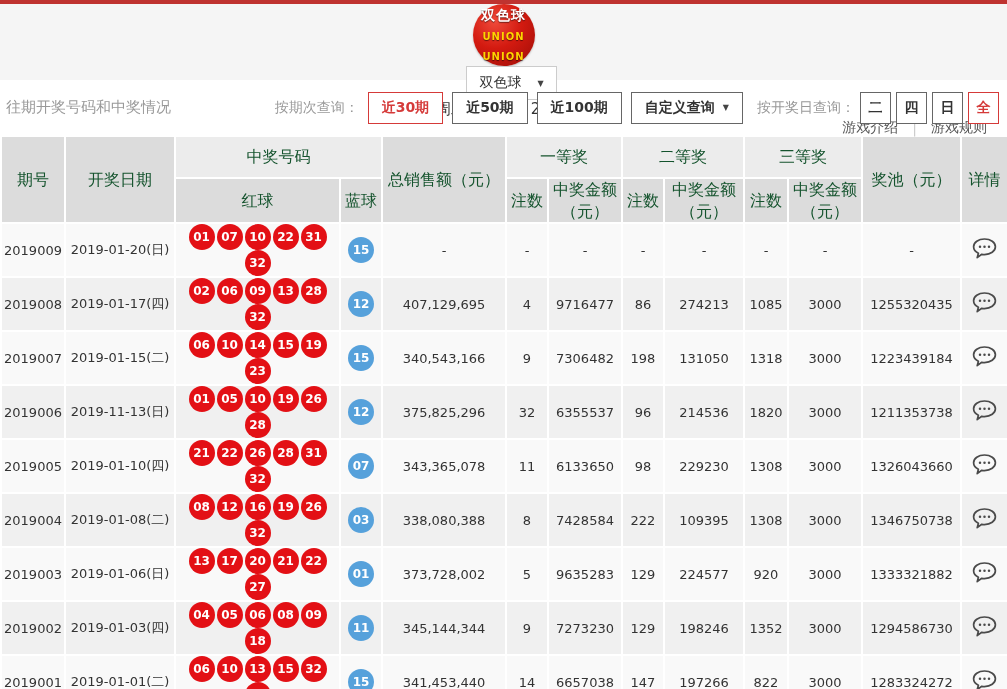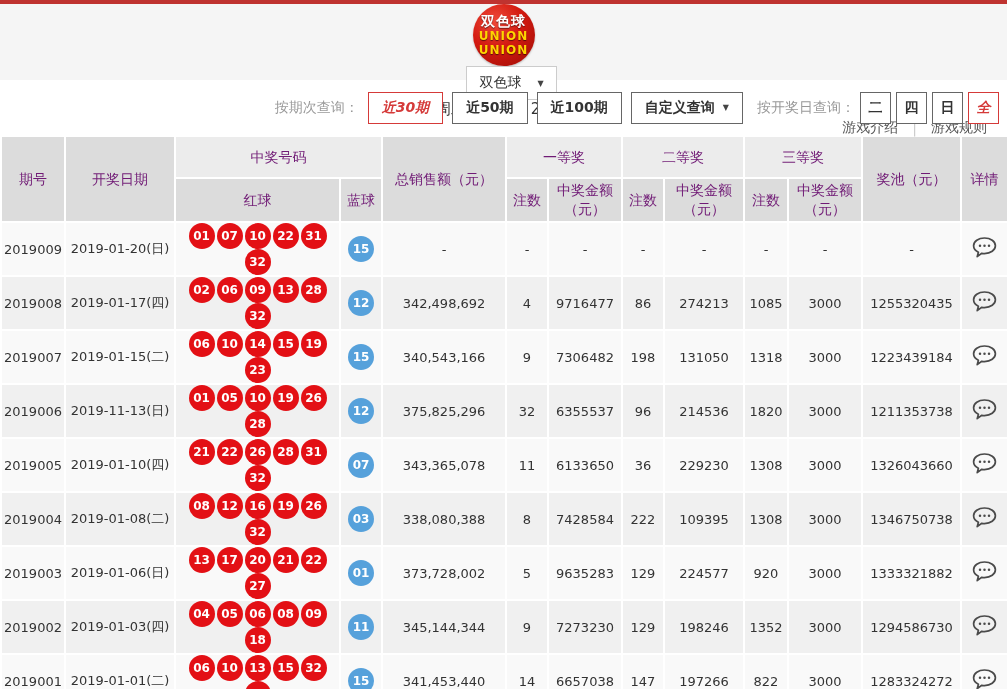--- a/index.html
+++ b/index.html
@@ -12,44 +12,44 @@
   }
   .top-bar { height:4px; background:var(--top-bar); }
 
   
   .site-header { height:76px; background:#f5f5f5; display:flex; align-items:center; padding:0 20px;flex-direction:column; }
   .logo { width:62px; height:62px; border-radius:50%; flex:0 0 auto;
     background:radial-gradient(circle at 35% 28%, #ef4a3a 0%, #d31a10 45%, #9c0d07 100%);
     display:flex; flex-direction:column; align-items:center; justify-content:center;
     color:#fff; text-shadow:0 1px 1px rgba(0,0,0,.55); line-height:1; box-shadow:0 1px 2px rgba(0,0,0,.25); }
   .logo .cn { font-size:14px; font-weight:bold; letter-spacing:1px; }
-  .logo .en { font-size:12px; font-weight:bold; color:#ffd400; margin-top:2px; letter-spacing:1px; }
+  .logo .en { font-size:10px; font-weight:bold; color:#ffd400; margin-top:10px; letter-spacing:1px; }
   .game-select { margin-left:16px; background:#fff; border:1px solid #ccc; padding:7px 12px;
     font-size:14px; display:inline-flex; align-items:center; gap:16px; cursor:pointer; }
   .caret { font-size:8px; color:#444; }
   .schedule-note { margin-left:18px; font-size:15px; color:#333; }
   .header-nav { margin-left:auto; display:flex; align-items:center; gap:14px; font-size:14px; color:#555; }
   .header-nav a { color:#555; text-decoration:none; cursor:pointer; }
   .nav-divider { color:#ccc; }
 
   
   .filter-bar { height:55px; background:#fff; display:flex; align-items:center; padding:0 8px 0 6px; }
   .filter-title { font-size:15px; color:#999; }
   .filter-spacer { flex:1; }
   .query-label { font-size:14px; color:#999; margin-left:14px; }
   .btn { background:#fff; border:1px solid #666; color:#333; font-size:14px; font-weight:bold;
     padding:6px 13px; margin-left:9px; cursor:pointer; font-family:inherit; white-space:nowrap; }
-  .btn.active { border-color:var(--accent-red); color:var(--accent-red);font-style:italic; }
+  .btn.active { border-color:var(--accent-red); color:var(--accent-red); }
   .btn.custom { display:inline-flex; align-items:center; gap:8px; }
   .seg { width:31px; padding:6px 0; text-align:center; margin-left:5px; font-weight:bold; }
 
   
   table { width:1007px; border-collapse:collapse; table-layout:fixed; }
   th, td { border:2px solid #fff; text-align:center; vertical-align:middle; overflow:hidden; }
-  thead th { background:var(--header-cell); color:#701a75; font-size:14px; font-weight:normal; line-height:1.35; }
+  thead th { background:var(--header-cell); color:#14532d; font-size:16px; font-weight:normal; line-height:1.35; }
   thead th.light { background:var(--header-cell-light); }
   thead tr.h1 th { height:42px; }
   thead tr.h2 th { height:44px; }
   tbody td { height:38px; font-size:13px; color:#333; }
   tbody tr.odd td { background:var(--row-odd); }
   tbody tr.even td { background:var(--row-even); }
   .ball { display:inline-flex; width:26px; height:26px; border-radius:50%; margin:0 1px;
     align-items:center; justify-content:center; color:#fff; font-weight:bold; font-size:12px; }
   .ball.red { background:var(--ball-red); }
   .ball.blue { background:var(--ball-blue); }
@@ -72,20 +72,21 @@
   </div>
   <div class="schedule-note">[ 每周二、四、日 21:15开奖 ]</div>
   <div class="header-nav">
     <a>游戏介绍</a>
     <span class="nav-divider">|</span>
     <a>游戏规则</a>
   </div>
 </div>
 
 <div class="filter-bar">
+  <span class="filter-title">往期开奖号码和中奖情况</span>
   <span class="filter-spacer"></span>
   <span class="query-label">按期次查询：</span>
   <button class="btn active">近30期</button>
   <button class="btn">近50期</button>
   <button class="btn">近100期</button>
   <button class="btn custom">
     <span>自定义查询</span>
     <span class="caret">▼</span>
   </button>
   <span class="query-label">按开奖日查询：</span>
@@ -155,21 +156,21 @@
               <circle cx="12.5" cy="9.7" r="1.25" fill="#4a4a4a"></circle>
               <circle cx="17" cy="9.7" r="1.25" fill="#4a4a4a"></circle>
             </svg>
           </span></td>
       </tr>
       <tr class="even">
         <td>2019008</td>
         <td>2019-01-17(四)</td>
         <td><span class="ball red">02</span><span class="ball red">06</span><span class="ball red">09</span><span class="ball red">13</span><span class="ball red">28</span><span class="ball red">32</span></td>
         <td><span class="ball blue">12</span></td>
-        <td>342,498,692</td>
+        <td>407,129,695</td>
         <td>4</td>
         <td>9716477</td>
         <td>86</td>
         <td>274213</td>
         <td>1085</td>
         <td>3000</td>
         <td>1255320435</td>
         <td><span class="detail-btn">
             <svg width="25" height="23" viewBox="0 0 25 23">
               <path d="M12.5 2 C6.4 2 1.6 5.4 1.6 9.7 c0 2.7 1.9 5.1 4.8 6.5 L5.2 20.6 l4.6 -3.3 c0.9 0.15 1.8 0.23 2.7 0.23 6.1 0 10.9 -3.4 10.9 -7.73 S18.6 2 12.5 2 z" fill="none" stroke="#4a4a4a" stroke-width="1.7" stroke-linejoin="round"></path>
@@ -224,21 +225,21 @@
           </span></td>
       </tr>
       <tr class="odd">
         <td>2019005</td>
         <td>2019-01-10(四)</td>
         <td><span class="ball red">21</span><span class="ball red">22</span><span class="ball red">26</span><span class="ball red">28</span><span class="ball red">31</span><span class="ball red">32</span></td>
         <td><span class="ball blue">07</span></td>
         <td>343,365,078</td>
         <td>11</td>
         <td>6133650</td>
-        <td>36</td>
+        <td>98</td>
         <td>229230</td>
         <td>1308</td>
         <td>3000</td>
         <td>1326043660</td>
         <td><span class="detail-btn">
             <svg width="25" height="23" viewBox="0 0 25 23">
               <path d="M12.5 2 C6.4 2 1.6 5.4 1.6 9.7 c0 2.7 1.9 5.1 4.8 6.5 L5.2 20.6 l4.6 -3.3 c0.9 0.15 1.8 0.23 2.7 0.23 6.1 0 10.9 -3.4 10.9 -7.73 S18.6 2 12.5 2 z" fill="none" stroke="#4a4a4a" stroke-width="1.7" stroke-linejoin="round"></path>
               <circle cx="8" cy="9.7" r="1.25" fill="#4a4a4a"></circle>
               <circle cx="12.5" cy="9.7" r="1.25" fill="#4a4a4a"></circle>
               <circle cx="17" cy="9.7" r="1.25" fill="#4a4a4a"></circle>

